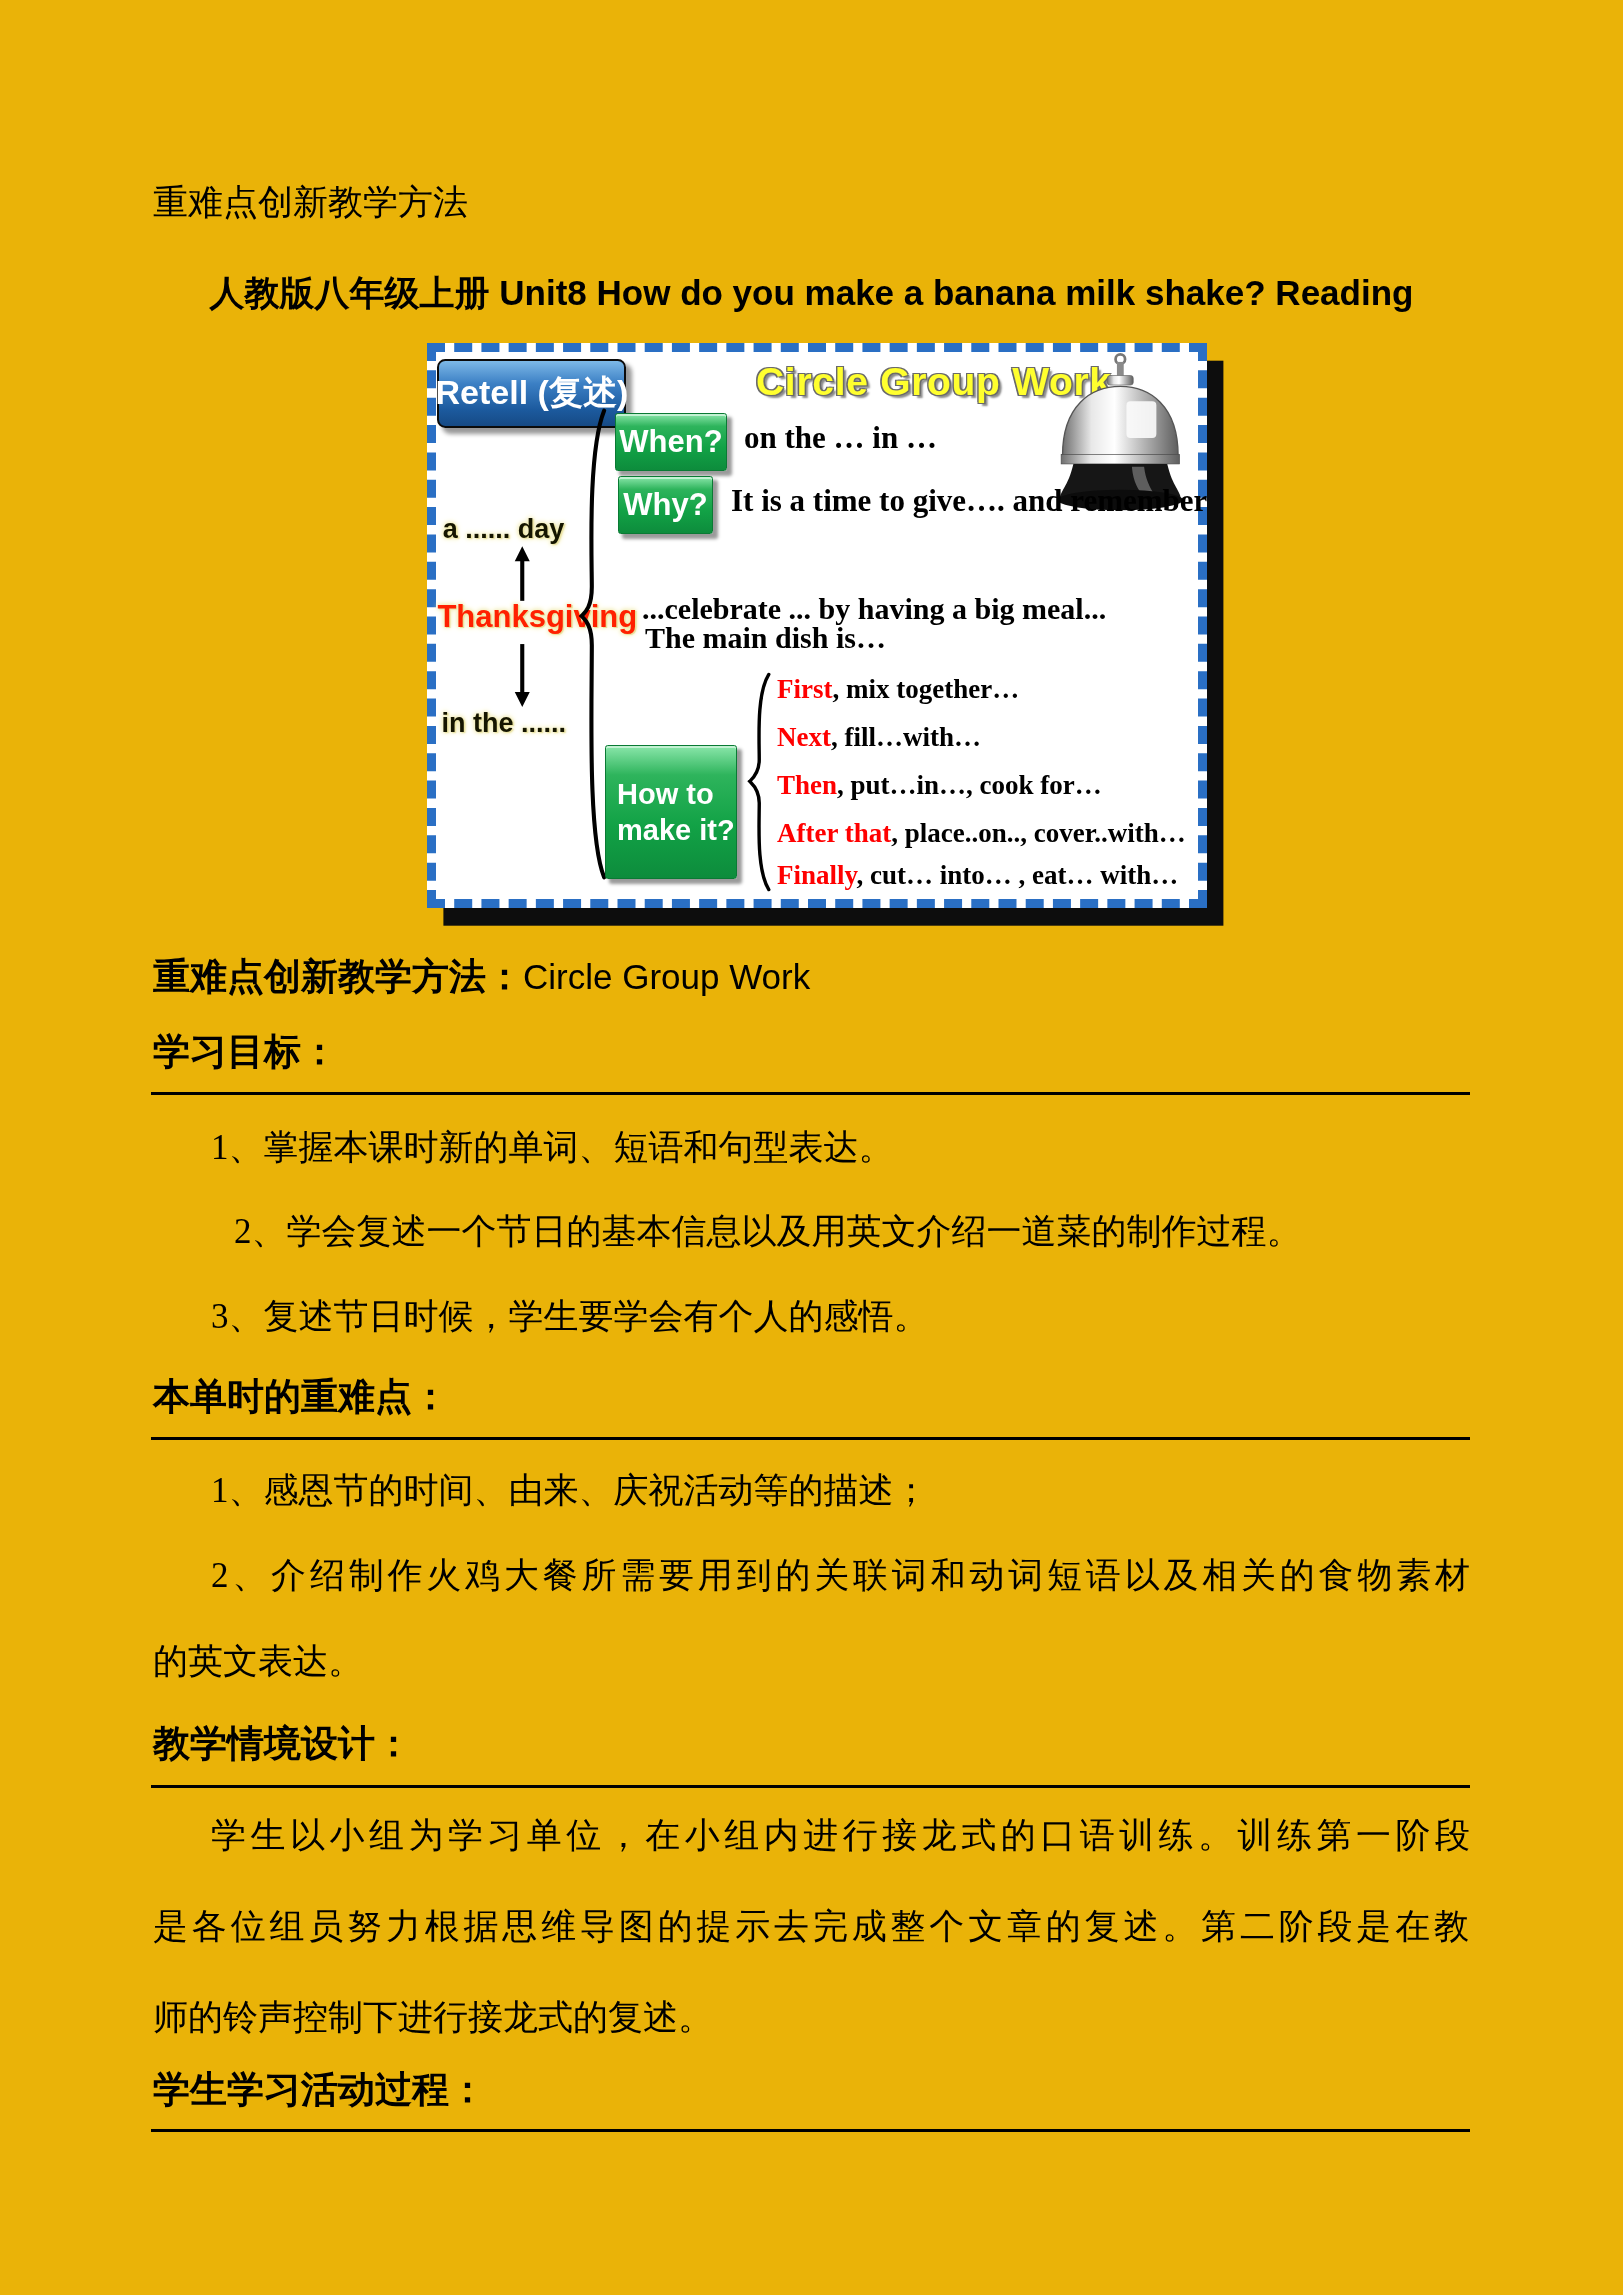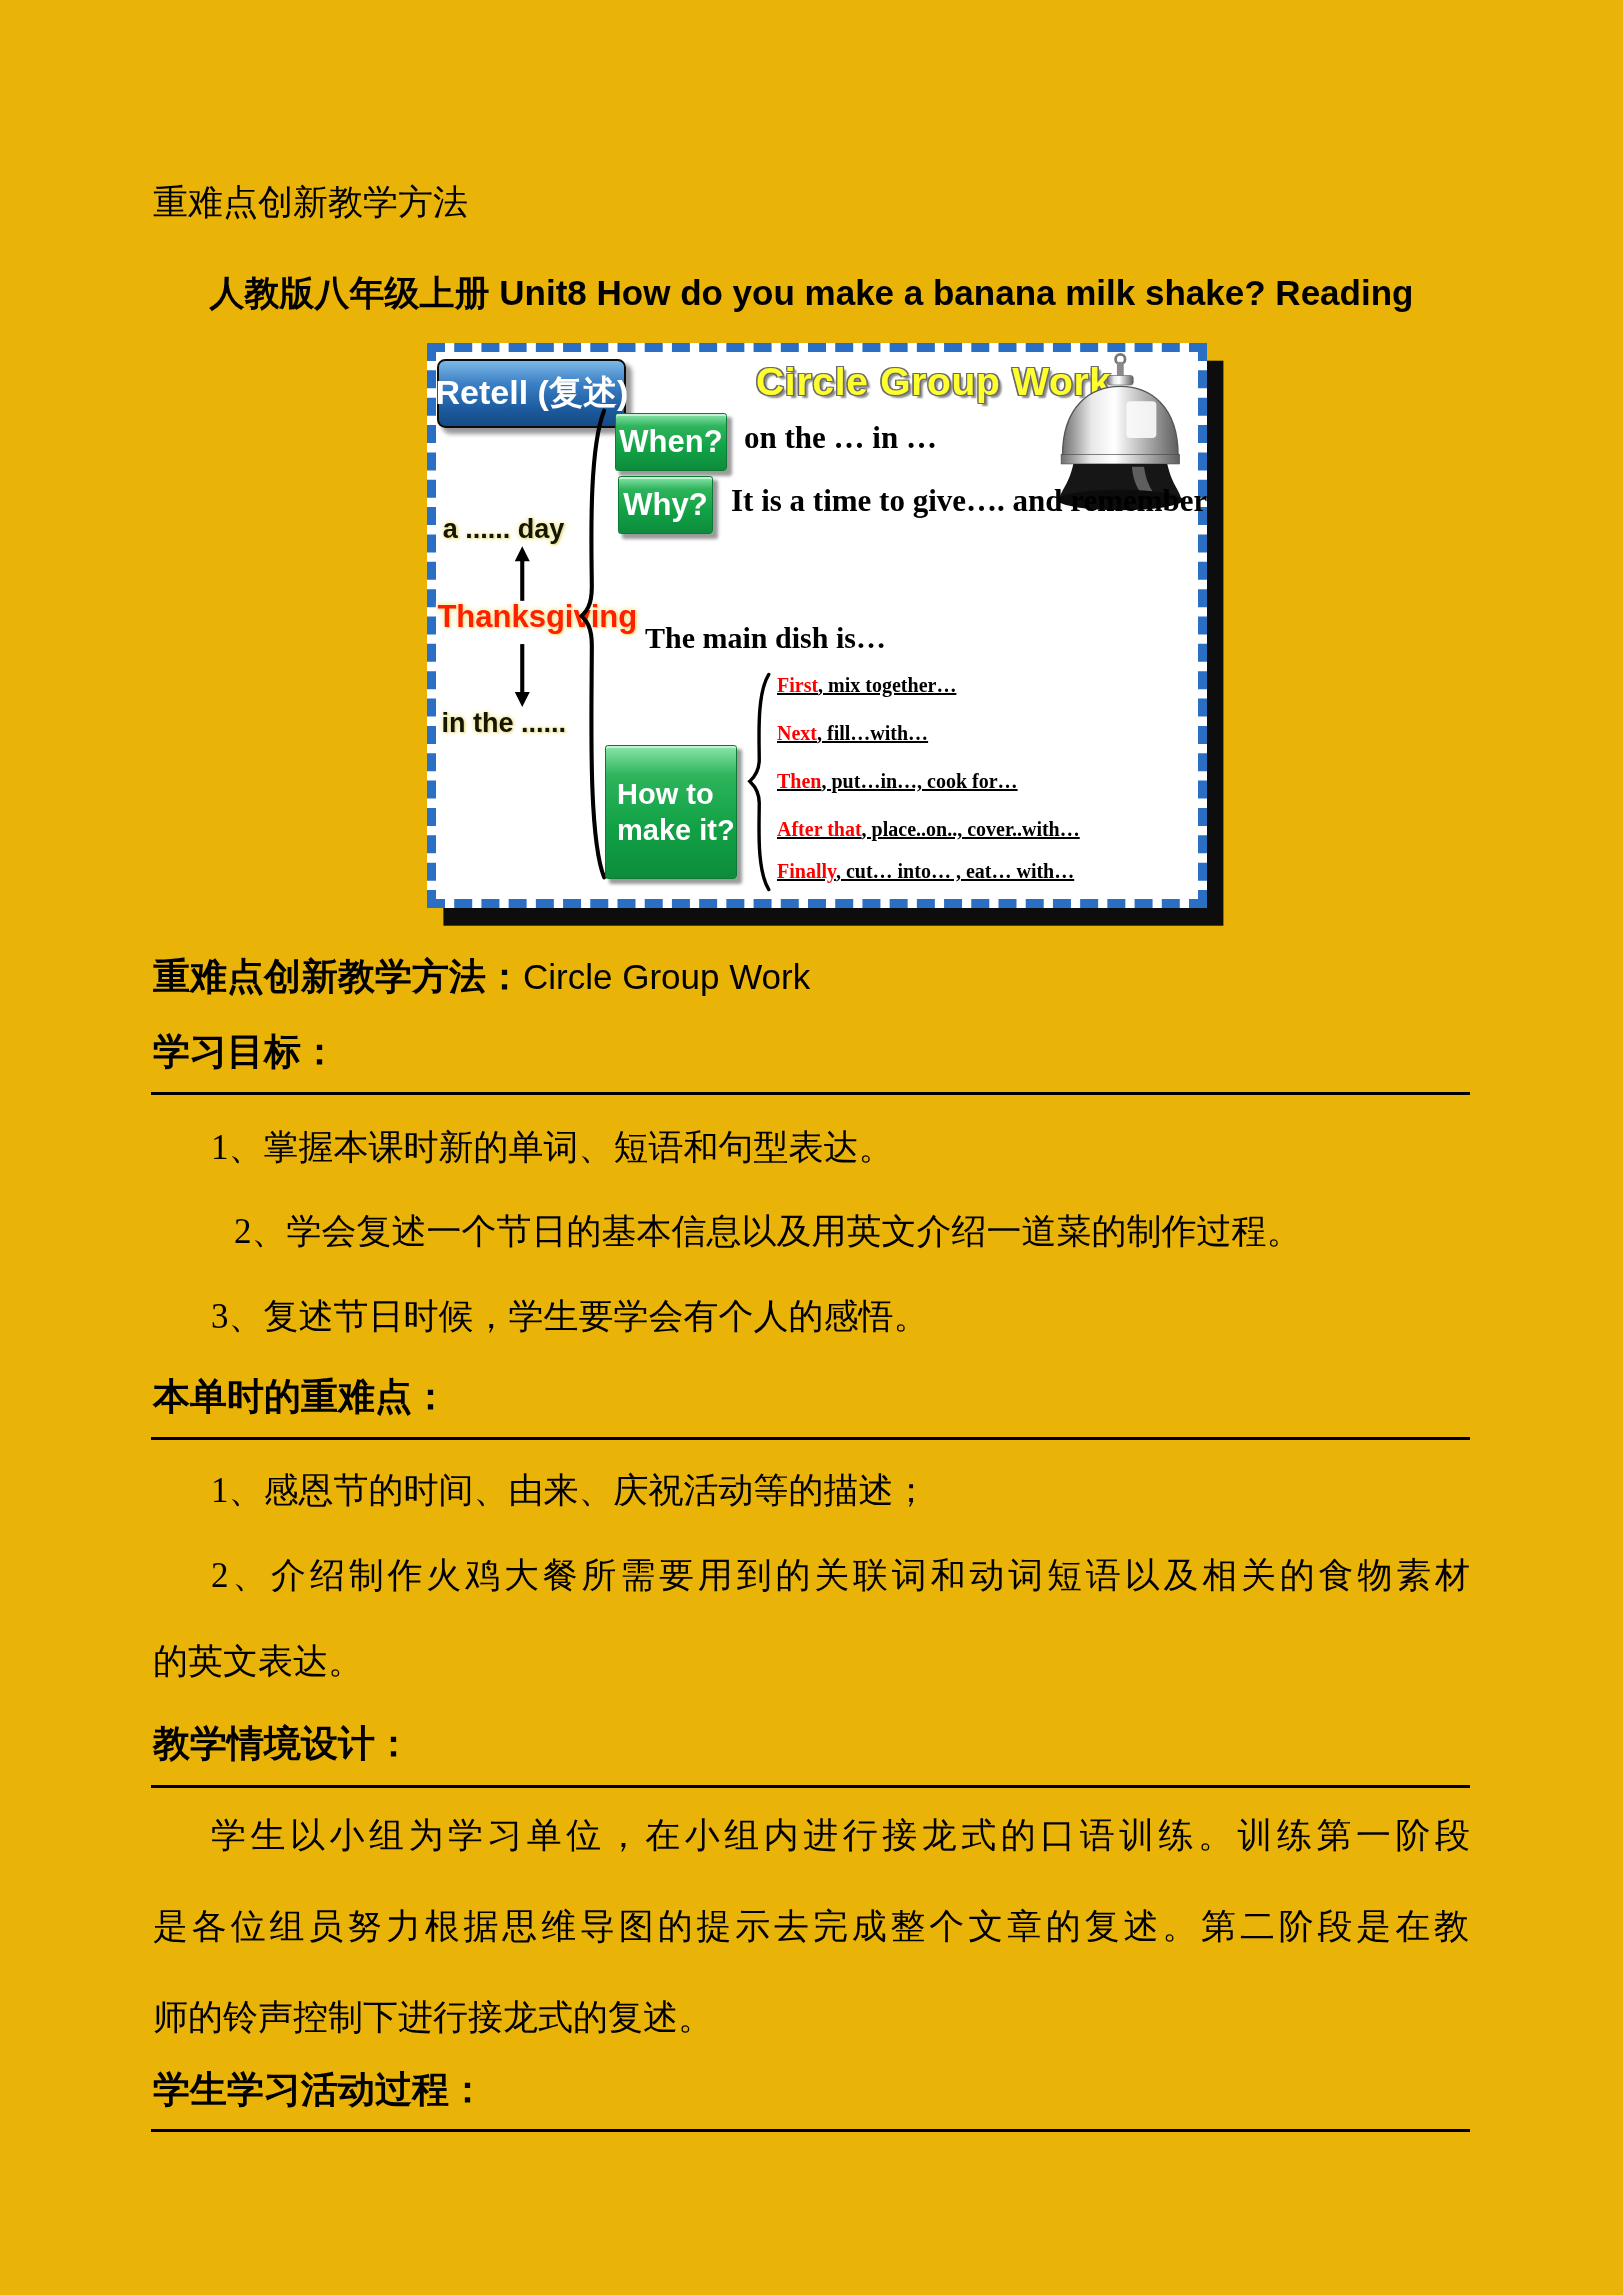--- a/index.html
+++ b/index.html
@@ -50,21 +50,21 @@
   .ans-when{left:308px;top:68px;}
   .ans-why{left:295px;top:131px;}
   .cel1{left:206px;top:240px;font-weight:700;font-size:30px;}
   .cel2{left:209px;top:269px;font-weight:700;font-size:30px;}
   .lbl{font-family:"Liberation Sans",sans-serif;font-weight:700;color:#151500;
        text-shadow:0 0 4.1px #f0e9a8,0 0 6.8px #f0e9a8,1.4px 1.4px 1.4px #e4dc96;}
   .lbl-top{left:6.8px;top:162px;font-size:27px;}
   .lbl-mid{left:1.4px;top:247px;font-size:31px;color:#ff2000;
        text-shadow:0 0 4.1px #f0e9a8,0 0 6.8px #f0e9a8,1.4px 1.4px 0.7px #e0d88e;}
   .lbl-bot{left:5.5px;top:356px;font-size:27px;}
-  .step{left:341px;font-weight:700;font-size:20px;text-decoration:underline;}
+  .step{left:341px;font-weight:700;font-size:27px;}
   .step .kw{color:#ff0000;}
   .s0{top:322px;} .s1{top:370px;} .s2{top:418px;} .s3{top:466px;} .s4{top:508px;}
 </style>
 </head>
 <body>
 
 <div class="page">
 
   <div class="abs doc-header">重难点创新教学方法</div>
   <div class="abs doc-title">人教版八年级上册 Unit8 How do you make a banana milk shake? Reading</div>
@@ -119,20 +119,21 @@
           <path d="M38,4 C14,64 20,220 20,262 C20,292 10,300 5,305 C10,310 20,318 20,348 C20,440 14,628 38,688" fill="none" stroke="#000" stroke-width="6" stroke-linecap="round"></path>
         </svg>
       </span>
 
       <div class="abs gbtn btn-when">When?</div>
       <div class="abs ans ans-when">on the … in …</div>
 
       <div class="abs gbtn btn-why">Why?</div>
       <div class="abs ans ans-why">It is a time to give…. and remember</div>
 
+      <div class="abs cel1">...celebrate ... by having a big meal...</div>
       <div class="abs cel2">The main dish is…</div>
 
       <div class="abs gbtn btn-make">
         <span>How to</span>
         <span>make it?</span>
       </div>
       <span class="abs" style="left:311px;top:320px;">
         <svg width="24.5" height="220" viewBox="0 0 36 322">
           <path d="M32,3 C14,32 18,96 18,128 C18,148 8,156 4,160 C8,164 18,172 18,192 C18,226 14,290 32,319" fill="none" stroke="#000" stroke-width="5" stroke-linecap="round"></path>
         </svg>

